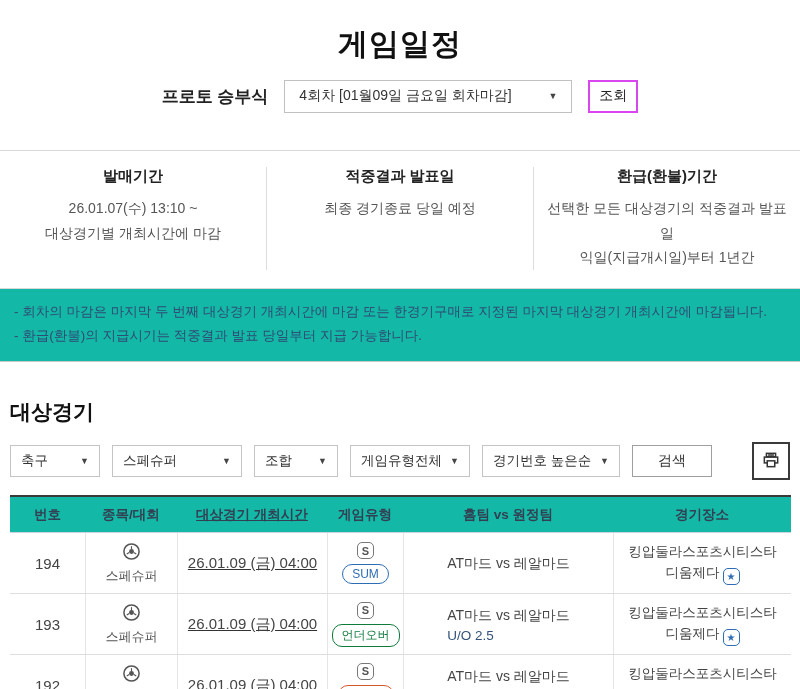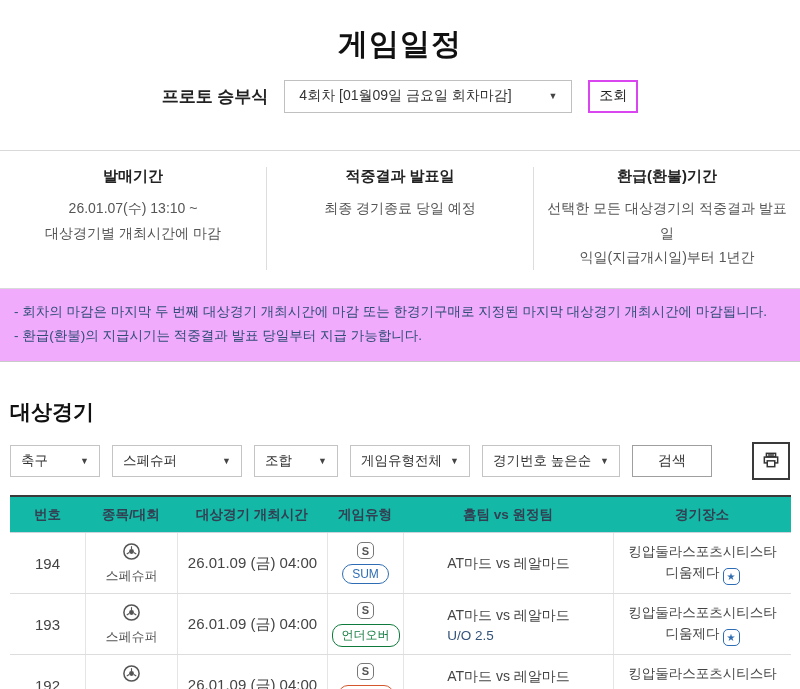--- a/index.html
+++ b/index.html
@@ -19,21 +19,21 @@
 
   
   .info-strip { margin-top:37px; border-top:1px solid #d9d9d9; border-bottom:1px solid #d9d9d9;
     display:flex; padding:16px 0 18px 0; }
   .info-panel { flex:1; text-align:center; padding:0 12px; }
   .info-panel + .info-panel { border-left:1px solid #ddd; }
   .info-title { font-size:15px; font-weight:bold; color:#222; margin-bottom:10px; }
   .info-line { font-size:14px; color:#555; line-height:1.75; }
 
   
-  .note-box { background:#f0abfc; border-bottom:1px solid #c9c9c9; padding:11px 14px 12px 14px; }
+  .note-box { background:#14b8a6; border-bottom:1px solid #c9c9c9; padding:11px 14px 12px 14px; }
   .note-line { font-size:13.5px; color:#2f4d75; line-height:1.85; }
 
   
   .section-title { font-size:21px; font-weight:bold; color:#111; margin:36px 0 0 10px; }
   .filter-row { display:flex; align-items:center; margin:16px 10px 0 10px; gap:12px; }
   .filter-select { height:32px; border:1px solid #c4c4c4; background:#fff; display:flex; align-items:center;
     justify-content:space-between; padding:0 10px; cursor:pointer; }
   .fs-sport{ width:90px; } .fs-league{ width:130px; } .fs-combo{ width:84px; }
   .fs-type{ width:120px; } .fs-sort{ width:138px; }
   .filter-select .sel-text { font-size:13.5px; color:#333; }
@@ -42,21 +42,21 @@
   .print-btn { margin-left:auto; width:38px; height:38px; border:2px solid #3a3a3a; background:#fff;
     display:flex; align-items:center; justify-content:center; cursor:pointer; }
 
   
   .games-table { margin:15px 10px 0 10px; border-top:2px solid #3a3a3a; width:781px; }
   .thead { display:flex; background:#14b8a6; border-bottom:1px solid #cdd3dc; height:36px; align-items:center; }
   .th { font-size:13.5px; color:#333f52; font-weight:bold; text-align:center; }
   .trow { display:flex; border-bottom:1px solid #ddd; height:61px; align-items:stretch; }
   .td { display:flex; flex-direction:column; align-items:center; justify-content:center; text-align:center; }
   .trow .td + .td { border-left:1px solid #e5e5e5; }
-  .c-no { width:75px; } .c-league { width:92px; } .c-time { width:150px; }
+  .c-no { width:75px; } .c-league { width:92px; } .c-time { width:150px;text-decoration:underline; }
   .c-type { width:76px; } .c-teams { width:210px; } .c-venue { width:178px; }
   .game-no { font-size:15px; color:#444; }
   .sport-icon { margin-bottom:2px; }
   .league-name { font-size:13px; color:#555; }
   .game-time { font-size:15px; color:#444; }
   .s-icon { width:17px; height:17px; border:1.5px solid #777; border-radius:5px; display:flex; align-items:center;
     justify-content:center; font-size:11px; font-weight:bold; color:#555; margin-bottom:5px; }
   .type-badge { border:1px solid; border-radius:10px; background:#fff; font-size:12px; padding:2px 9px; white-space:nowrap; }
   .teams-wrap { display:inline-block; text-align:left; }
   .teams { font-size:14px; color:#444; }

